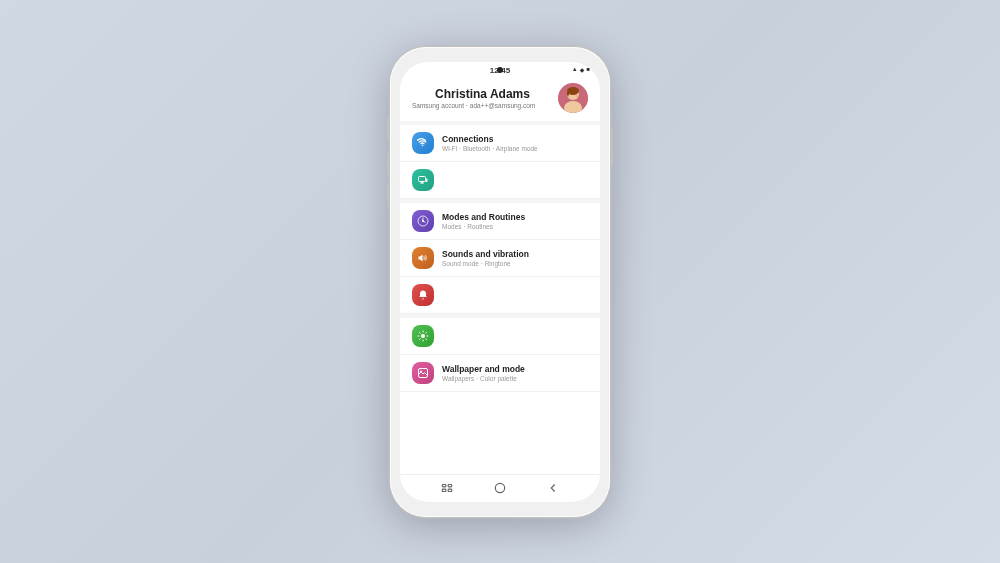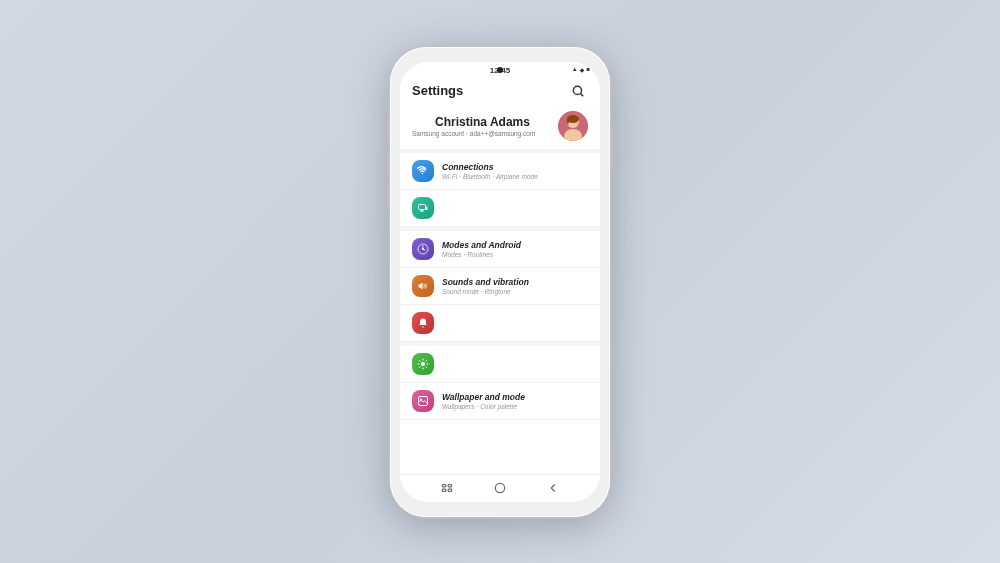--- a/index.html
+++ b/index.html
@@ -167,21 +167,20 @@
       display: flex;
       align-items: center;
       justify-content: center;
     }
 
     
     .settings-list {
       flex: 1;
       overflow-y: auto;
       padding: 0;
-      font-style: italic;
     }
 
     .settings-list::-webkit-scrollbar { display: none; }
 
     .settings-item {
       display: flex;
       align-items: center;
       padding: 7px 12px;
       gap: 8px;
       border-bottom: 0.5px solid #f0f0f0;
@@ -269,29 +268,20 @@
     <div class="status-bar">
       <span class="status-time">12:45</span>
       <div class="camera-notch"></div>
       <div class="status-icons">
         <span>▲</span>
         <span>◆</span>
         <span>■</span>
       </div>
     </div>
 
-    <div class="settings-header">
-      <span class="settings-title">Settings</span>
-      <div class="search-icon-btn">
-        <svg viewBox="0 0 24 24" fill="none" stroke="#333" stroke-width="2.5" width="14" height="14">
-          <circle cx="11" cy="11" r="7"></circle>
-          <line x1="16.5" y1="16.5" x2="21" y2="21"></line>
-        </svg>
-      </div>
-    </div>
 
     <div class="profile-section">
       <div class="profile-info">
         <div class="profile-name">Christina Adams</div>
         <div class="profile-email">
           <span>Samsung account</span>
           · <span>ada++@samsung.com</span>
         </div>
       </div>
       <div class="profile-avatar">
@@ -343,21 +333,21 @@
 
       <div class="settings-item">
         <div class="item-icon icon-purple">
           <svg viewBox="0 0 24 24" xmlns="http://www.w3.org/2000/svg">
             <path d="M12 2C6.5 2 2 6.5 2 12s4.5 10 10 10 10-4.5 10-10S17.5 2 12 2z" stroke="white" stroke-width="1.5" fill="none"></path>
             <path d="M12 6v6l4 2" stroke="white" stroke-width="2" stroke-linecap="round"></path>
             <circle cx="12" cy="12" r="2" fill="white"></circle>
           </svg>
         </div>
         <div class="item-text">
-          <div class="item-title">Modes and Android</div>
+          <div class="item-title">Modes and Routines</div>
           <div class="item-subtitle">Modes · Routines</div>
         </div>
       </div>
 
       <div class="settings-item">
         <div class="item-icon icon-orange">
           <svg viewBox="0 0 24 24" xmlns="http://www.w3.org/2000/svg">
             <polygon points="11,5 6,9 3,9 3,15 6,15 11,19" fill="white"></polygon>
             <path d="M14 9c1 1 1 5 0 6M17 7c2 2 2 8 0 10" stroke="white" stroke-width="1.8" fill="none" stroke-linecap="round"></path>
           </svg>

